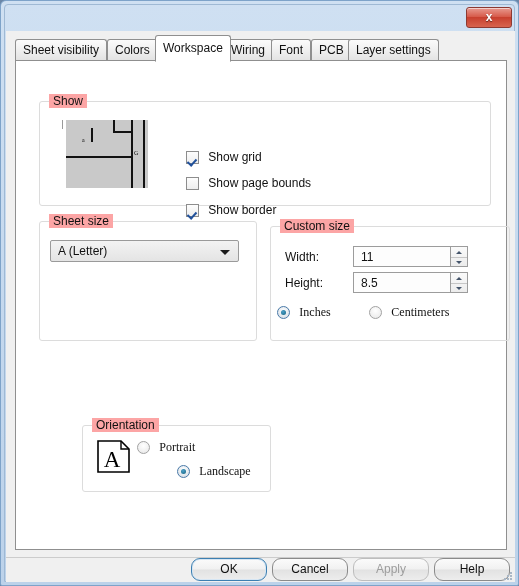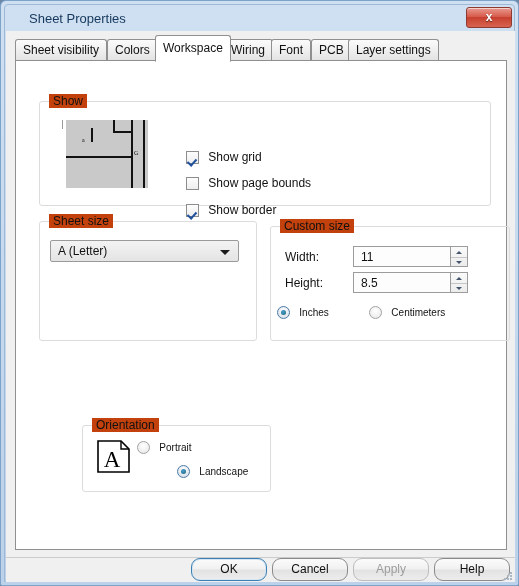--- a/index.html
+++ b/index.html
@@ -83,21 +83,21 @@
   
   .group{
     position:absolute;
     border:1px solid #dcdcdc;
     border-radius:3px;
     box-sizing:border-box;
     background:transparent;
   }
   .group > .g-title{
     position:absolute;top:-8px;left:9px;
-    background:#c2410c;
+    background:#fca5a5;
     padding:0 4px;
     font-size:12px;color:#111;
     white-space:nowrap;
   }
   #grp-show{left:23px;top:40px;width:452px;height:105px;}
   #grp-sheetsize{left:23px;top:160px;width:218px;height:120px;}
   #grp-orientation{left:42px;top:203px;width:189px;height:67px;}
   #grp-customsize{left:254px;top:165px;width:240px;height:115px;}
   
   #preview-wrap{
@@ -157,21 +157,21 @@
   }
   .rb.selected{
     border:1px solid #4a7aa8;
     background:radial-gradient(circle at 50% 35%,#ffffff,#cfd9e2);
   }
   .rb.selected::after{
     content:"";position:absolute;left:3px;top:3px;width:5px;height:5px;
     border-radius:50%;
     background:radial-gradient(circle at 40% 35%,#4ba0c9,#14627f);
   }
-  .rb-label{font-size:10px;color:#111;}
+  .rb-label{font-size:12px;color:#111;font-family:Liberation Serif, serif;}
   
   #combo-sheetsize{
     position:absolute;left:10px;top:18px;width:189px;height:22px;
     box-sizing:border-box;
     border:1px solid #9a9a9a;border-radius:2px;
     background:linear-gradient(to bottom,#f3f3f3,#e4e4e4);
     cursor:pointer;
   }
   #combo-value{position:absolute;left:7px;top:3px;font-size:12px;color:#111;}
   #combo-arrow{
@@ -244,21 +244,20 @@
   }
   #resize-grip i{position:absolute;width:2px;height:2px;background:#a9b7c6;display:block;}
 </style>
 </head>
 <body>
 
 <div id="window">
   <div id="frame-inner"></div>
 
   <div id="titlebar">
-    <div id="title-text">Sheet Properties</div>
     <div id="close-btn">
       <span>x</span>
     </div>
   </div>
 
   <div id="client">
 
     <div id="tabstrip">
       <div class="tab" style="left:0px;">
         <span>Sheet visibility</span>

